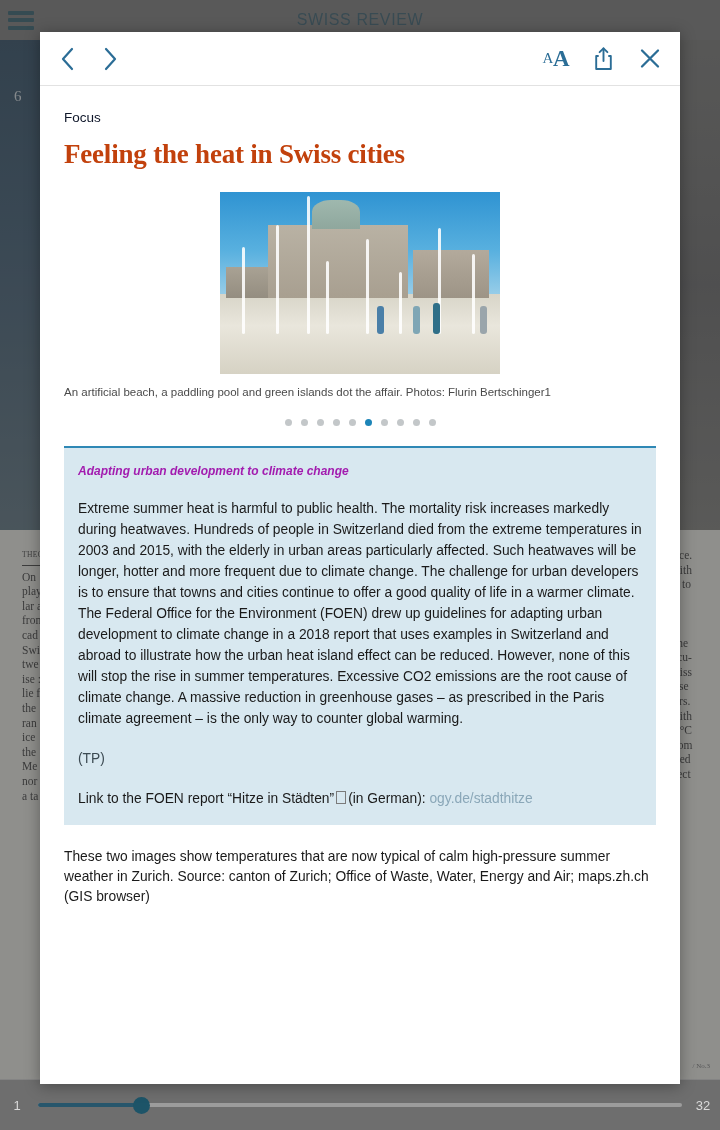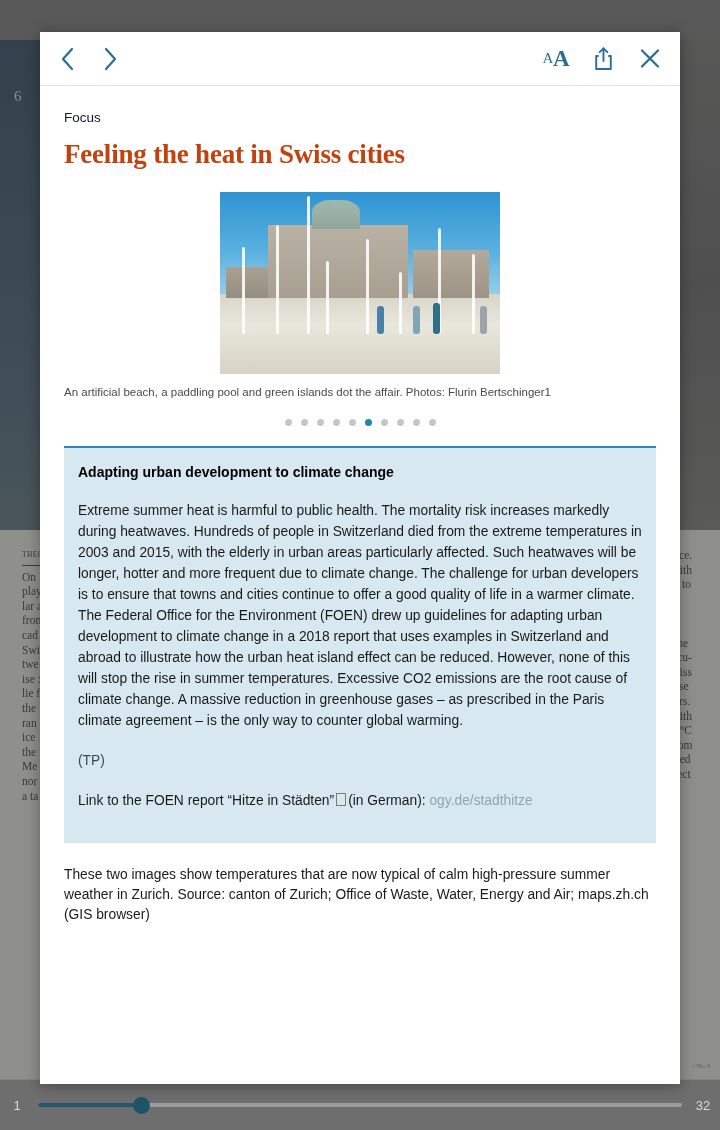--- a/index.html
+++ b/index.html
@@ -345,32 +345,33 @@
     margin: 22px 0 0 0;
   }
 
   .callout {
     margin: 20px 0 0 0;
     background: #d8e8f0;
     border-top: 2px solid #2f88b5;
     padding: 16px 14px 16px 14px;
   }
   .callout-title {
-    color: #000000;
-    font-size: 14px;
+    color: #a21caf;
+    font-size: 12px;
     font-weight: 700;
     margin: 0 0 20px 0;
+    font-style: italic;
   }
   .callout-p {
     font-size: 13.8px;
     line-height: 21px;
     color: #1a1a1a;
     margin: 0 0 22px 0;
   }
-  .callout-p:last-child { margin-bottom: 16px; }
+  .callout-p:last-child { margin-bottom: 0; }
   .callout-sig {
     font-size: 13.8px;
     color: #3c4a52;
     margin: 0 0 22px 0;
   }
   .link {
     color: #8aa7b8;
     text-decoration: none;
   }
   .tofu {
@@ -399,20 +400,28 @@
         <div class="mag-kicker">THEODORE</div>
         <div>On<br>play<br>lar a<br>from<br>cad<br>Swi<br>twe<br>ise :<br>lie f<br>the<br>ran<br>ice<br>the<br>Me<br>nor<br>a ta</div>
       </div>
       <div class="mag-col right">
         <div>ace.<br>vith<br>e to<br><br>S<br><br>the<br>icu-<br>viss<br>ase<br>ars.<br>vith<br>0°C<br>rom<br>hed<br>ject</div>
       </div>
       <div class="mag-pagefoot">/ No.3</div>
     </div>
   </div>
 
+  <div class="app-topbar">
+    <div class="hamburger">
+      <span></span>
+        <span></span>
+        <span></span>
+    </div>
+    <div class="app-title">SWISS REVIEW</div>
+  </div>
 
   <div class="dimmer"></div>
 
   <div class="app-bottombar">
     <div class="page-num">1</div>
     <div class="slider-track">
       <div class="slider-fill"></div>
       <div class="slider-thumb"></div>
     </div>
     <div class="page-num right">32</div>

